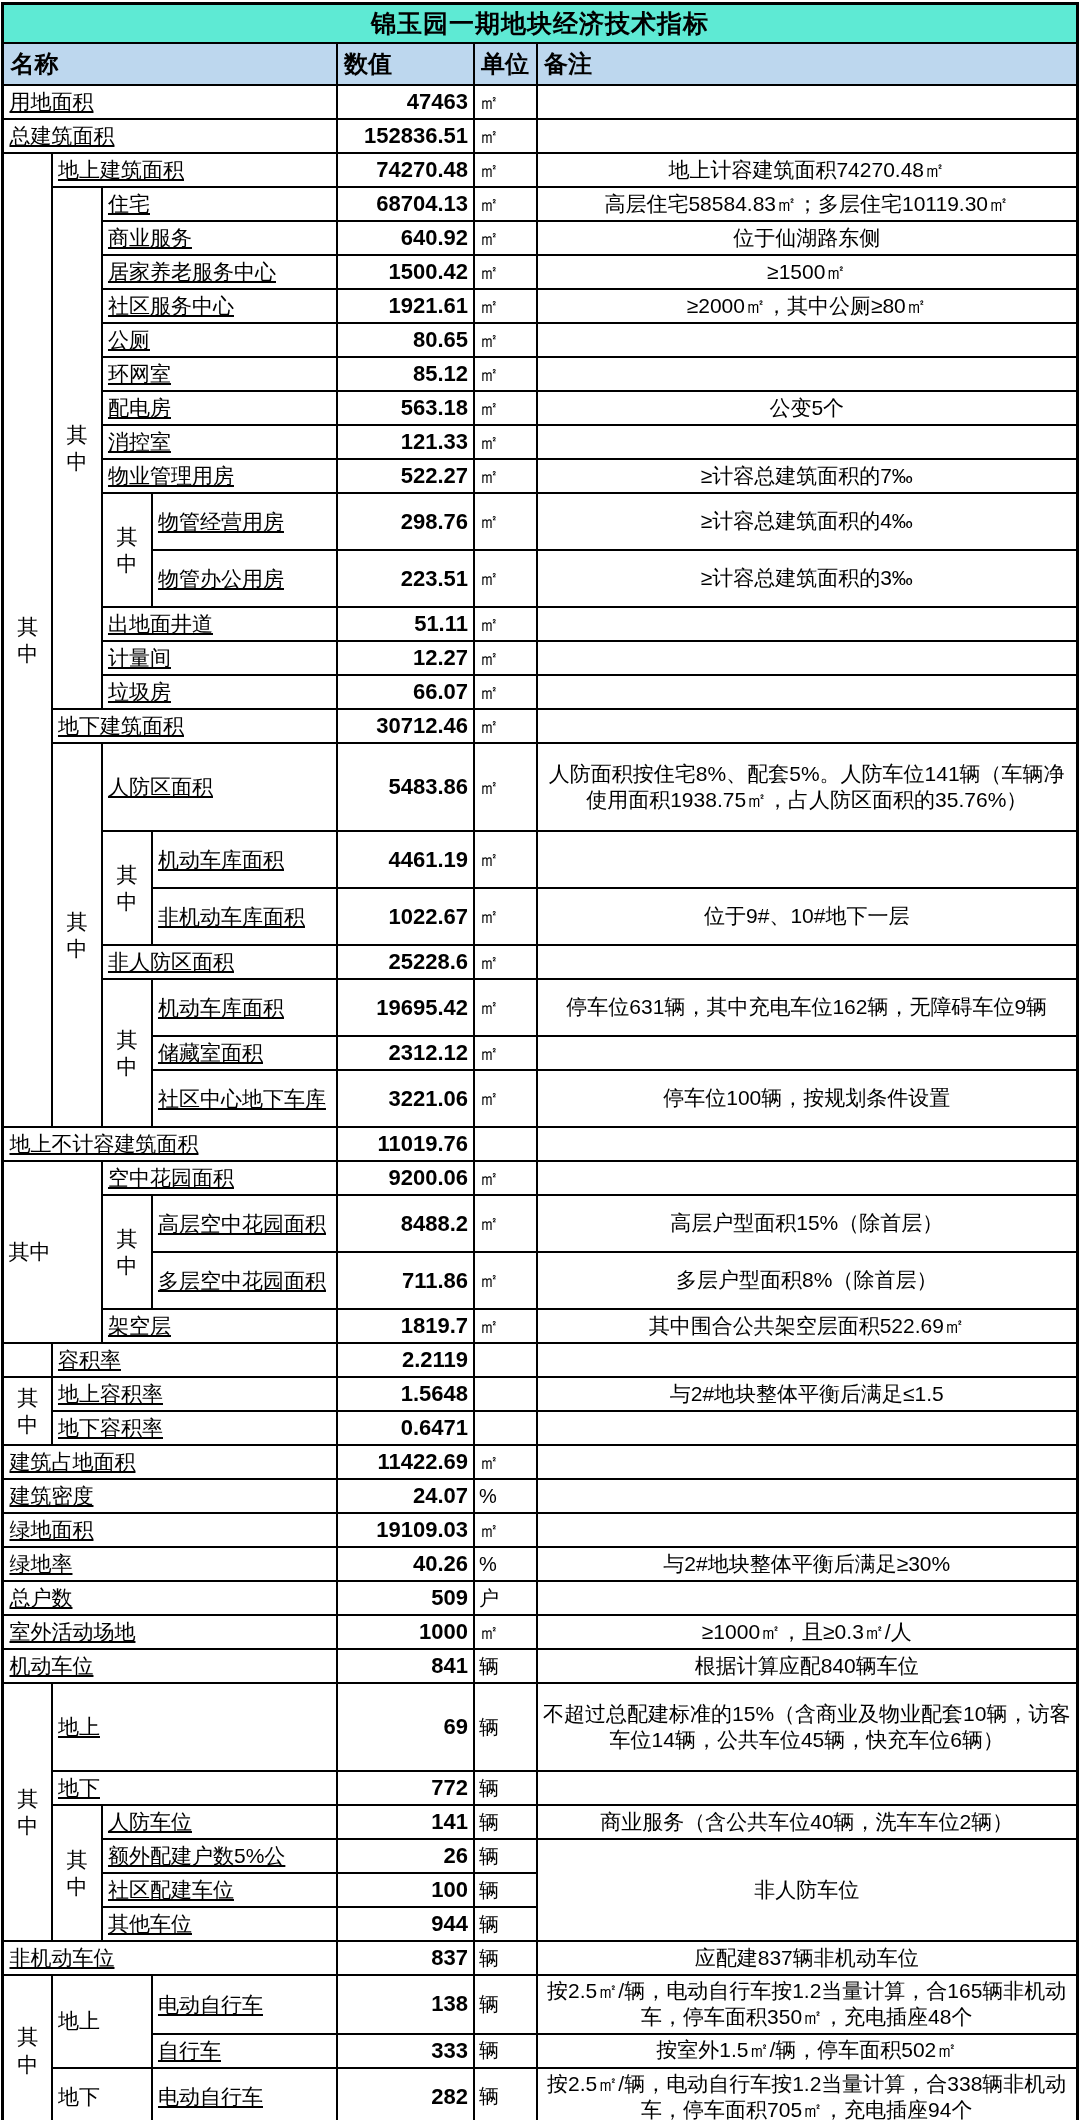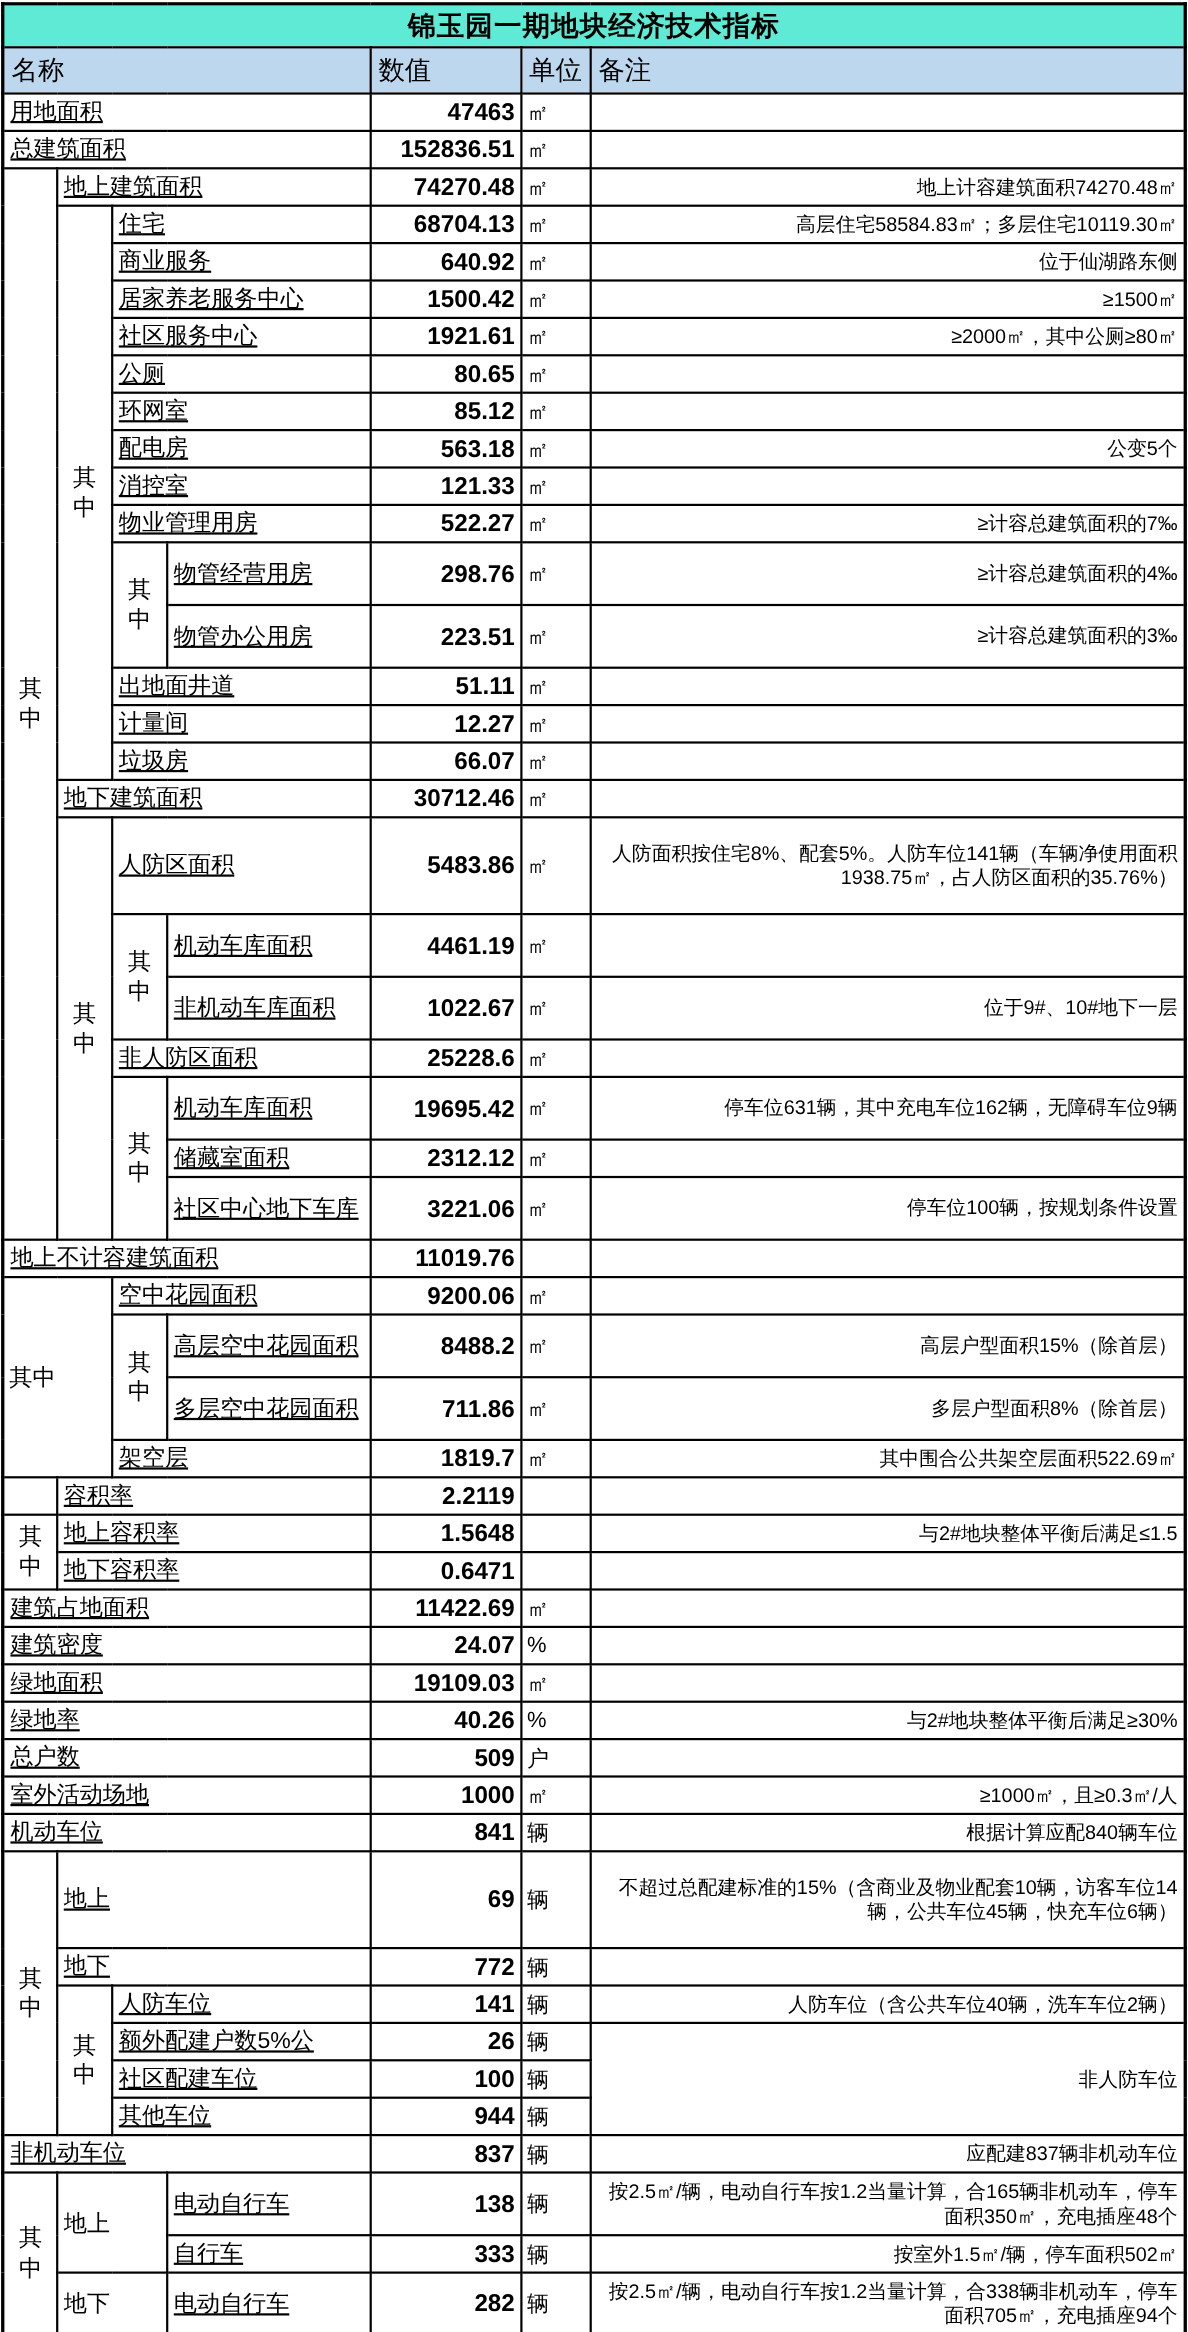--- a/index.html
+++ b/index.html
@@ -5,25 +5,25 @@
   html,body{margin:0;padding:0;background:#fff;}
   body{width:1080px;font-family:"Liberation Sans","DejaVu Sans",sans-serif;color:#000;}
   table{border-collapse:collapse;table-layout:fixed;width:1074px;margin:2px auto;border:3px solid #000;}
   td,th{border:2px solid #000;padding:2px 5px;overflow:hidden;vertical-align:middle;box-sizing:border-box;}
   tr{height:34px;}
   tr.t{height:57px;}
   tr.x{height:88px;}
   tr.title-row{height:36px;}
   tr.header-row{height:42px;}
   .title-cell{font-weight:bold;font-size:25px;text-align:center;background:#5eead4;letter-spacing:1px;}
-  th{background:#bdd7ee;text-align:left;font-weight:normal;font-size:24px;padding-left:6px;}
+  th{background:#bdd7ee;text-align:left;font-weight:bold;font-size:24px;padding-left:6px;}
   td.name{font-size:21px;text-align:left;line-height:1.2;text-decoration:underline;}
   td.val{font-size:22px;text-align:right;padding-right:5px;font-weight:600;font-family:"Liberation Sans",sans-serif;}
   td.unit{font-size:20px;text-align:left;padding-left:4px;}
-  td.rem{font-size:18px;text-align:right;line-height:1.25;}
+  td.rem{font-size:21px;text-align:center;line-height:1.25;}
   td.qz{text-align:center;font-size:21px;}
   td.qz span{display:inline-block;width:1.15em;word-break:break-all;line-height:1.3;text-align:center;}
   td.qzh{text-align:left;font-size:21px;padding-left:4px;white-space:nowrap;}
   td.grp{font-size:21px;text-align:left;}
 </style>
 </head>
 <body>
 
 <table>
   <colgroup>
@@ -308,21 +308,21 @@
     <td class="name" colspan="3">地下</td>
     <td class="val">772</td>
     <td class="unit">辆</td>
     <td class="rem"></td>
   </tr>
   <tr>
     <td class="qz" rowspan="4"><span>其中</span></td>
     <td class="name" colspan="2">人防车位</td>
     <td class="val">141</td>
     <td class="unit">辆</td>
-    <td class="rem">人防车位（含公共车位40辆，洗车车位2辆）</td>
+    <td class="rem">商业服务（含公共车位40辆，洗车车位2辆）</td>
   </tr>
   <tr>
     <td class="name" colspan="2">额外配建户数5%公</td>
     <td class="val">26</td>
     <td class="unit">辆</td>
     <td class="rem" rowspan="3">非人防车位</td>
   </tr>
   <tr>
     <td class="name" colspan="2">社区配建车位</td>
     <td class="val">100</td>

